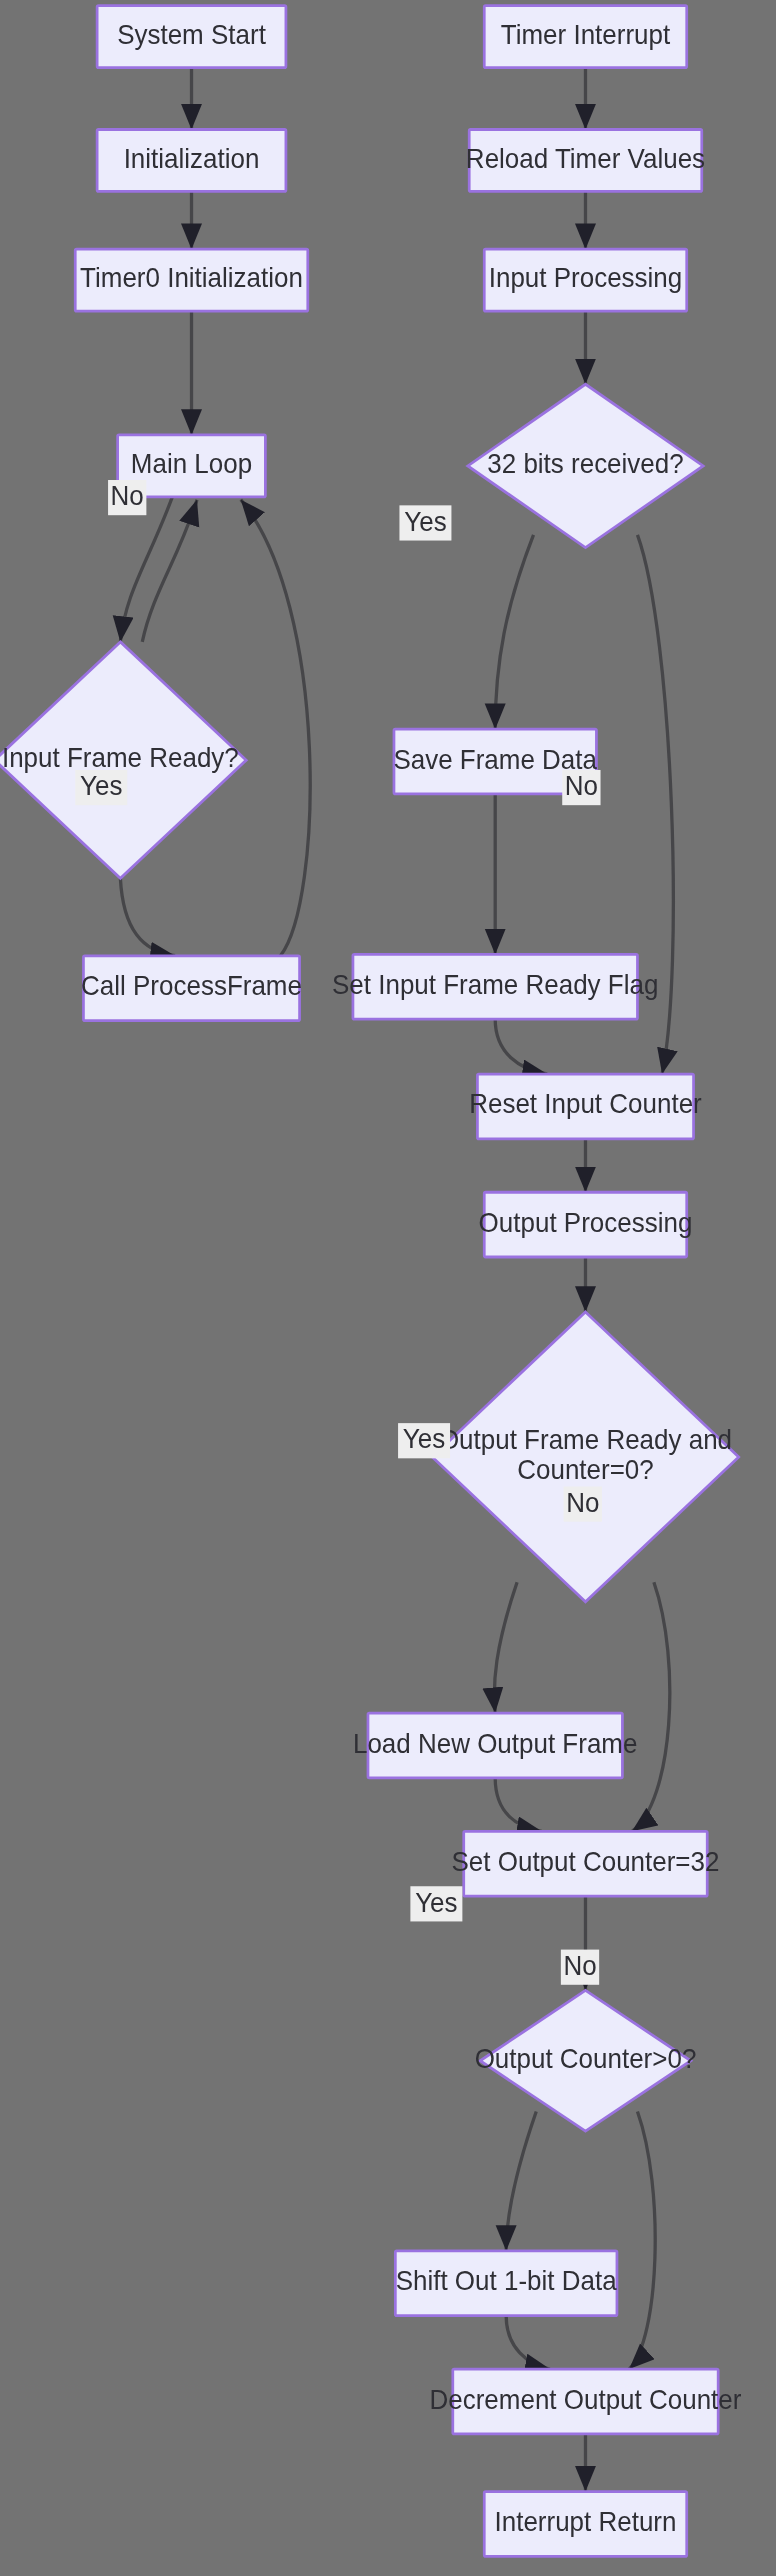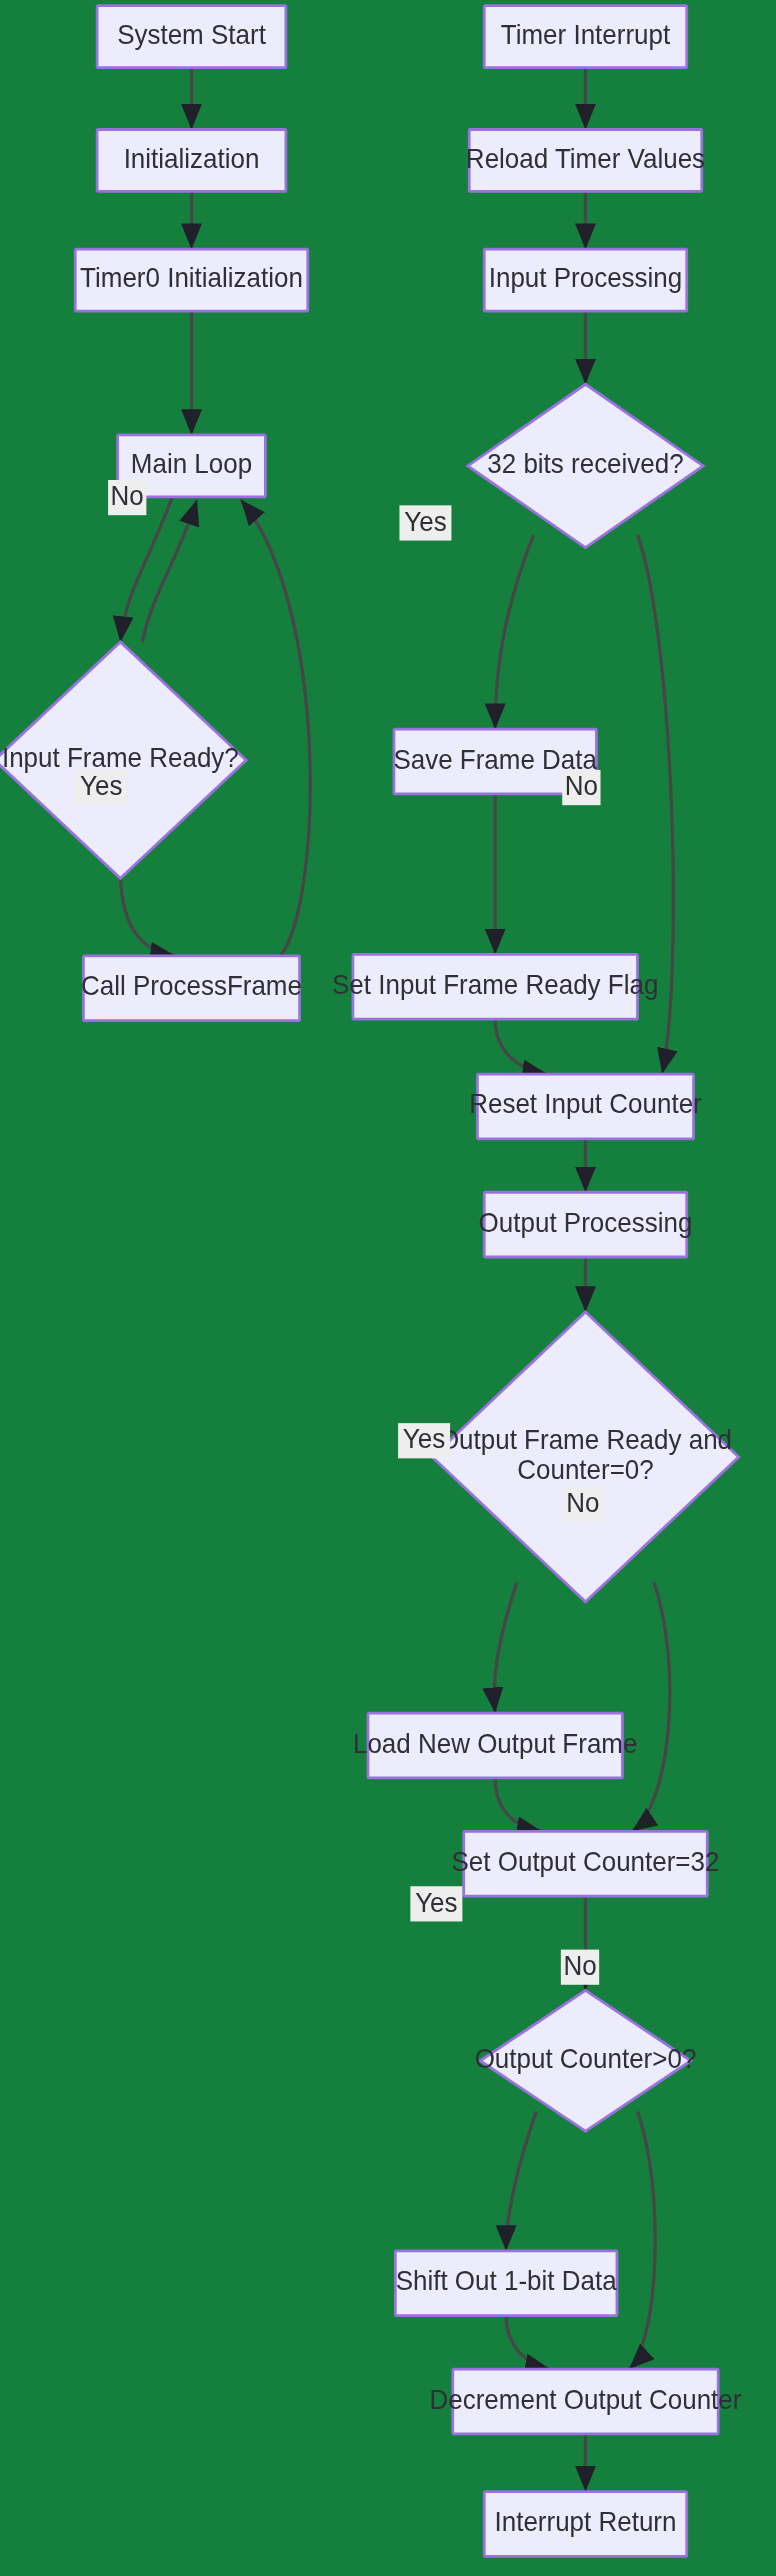--- a/index.html
+++ b/index.html
@@ -4,21 +4,21 @@
 <style>
   html, body {
     margin: 0;
     padding: 0;
     background: #ffffff;
   }
   #diagram-root {
     position: relative;
     width: 777px;
     height: 2576px;
-    background: #15803d;
+    background: #737373;
     font-family: "Liberation Sans", sans-serif;
   }
   svg.flow {
     display: block;
     width: 777px;
     height: 2576px;
   }
   .node-shape {
     fill: #ececfc;
     stroke: #9a72e0;

